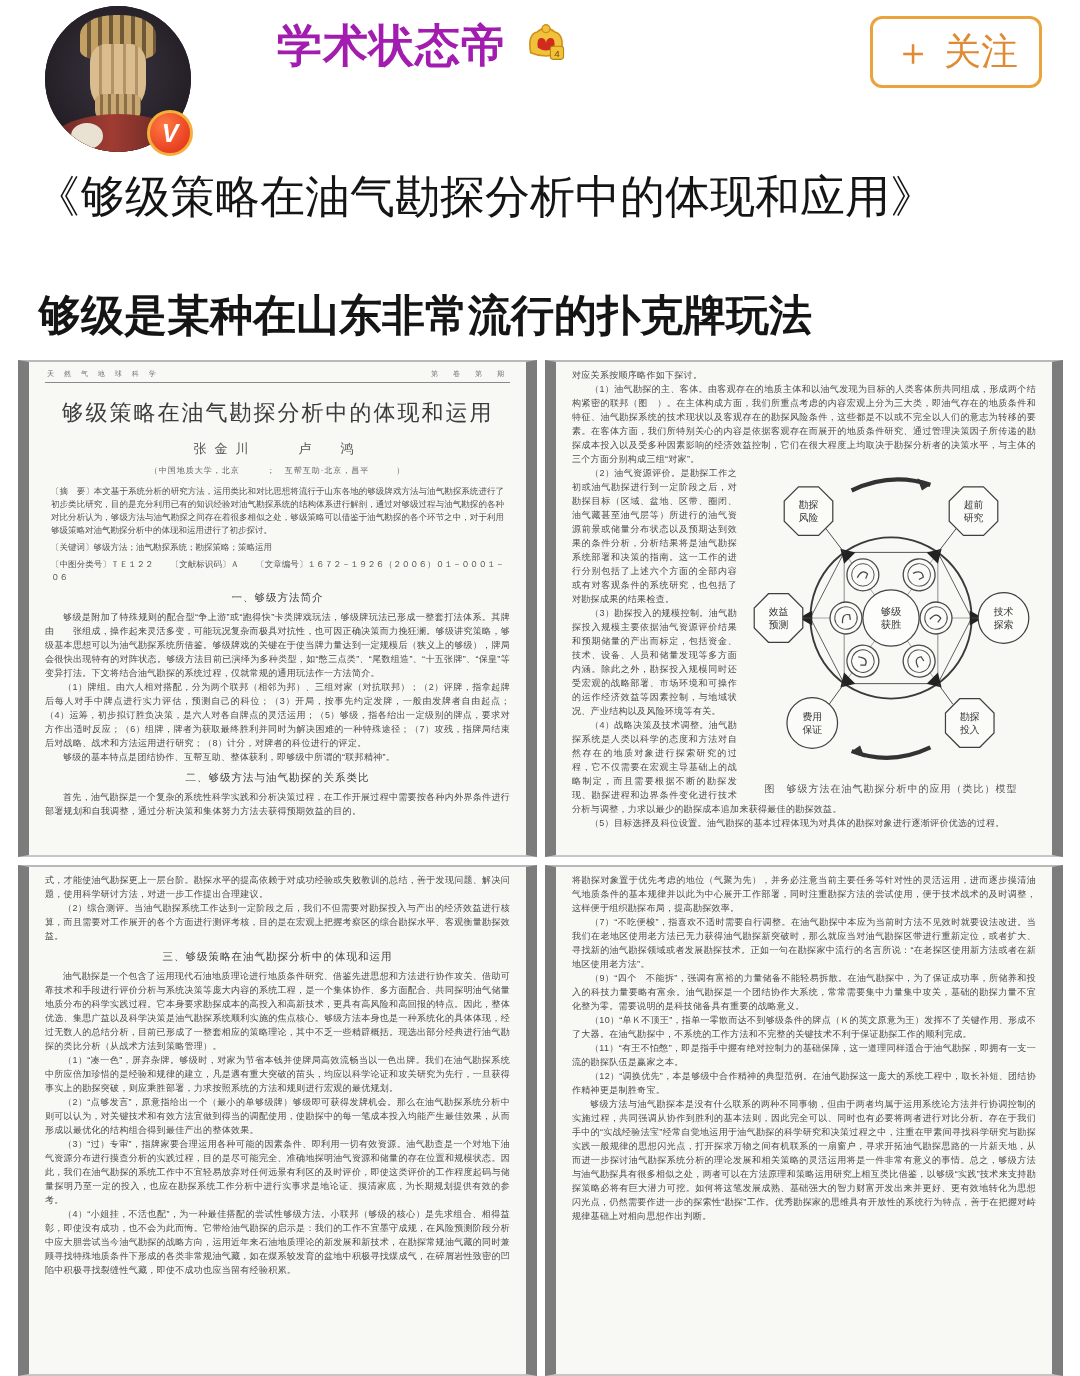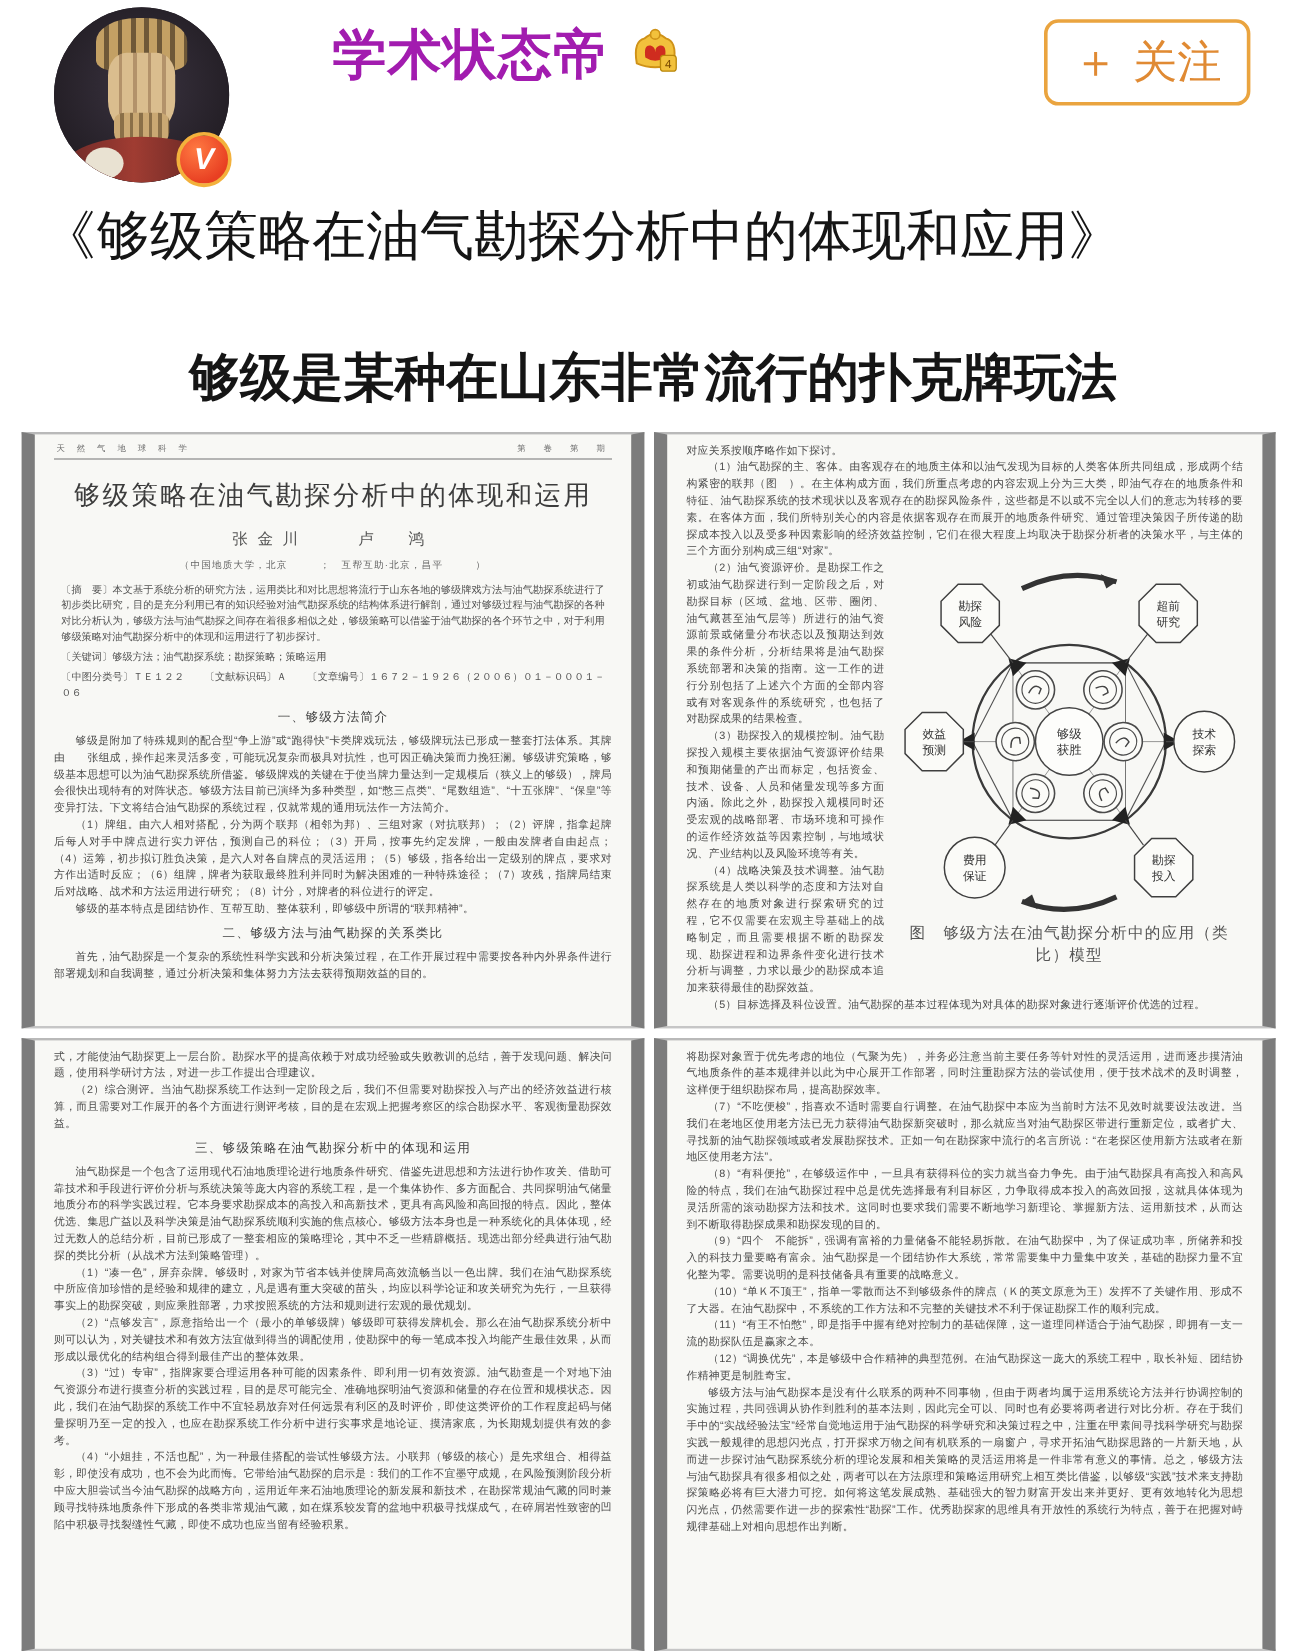--- a/index.html
+++ b/index.html
@@ -39,21 +39,21 @@
   .meta .src-link{color:#6287c0;cursor:pointer;}
   .follow-btn{
     position:absolute;right:38px;top:16px;width:172px;height:72px;
     background:#fff;border:3px solid #eaa43f;border-radius:12px;
     color:#e08a33;font-size:37px;font-family:inherit;
     display:flex;align-items:center;justify-content:center;gap:12px;cursor:pointer;
   }
   .follow-btn .plus{font-size:38px;line-height:1;}
   
   .post-title{margin:16px 30px 0 35px;font-size:45px;line-height:58px;font-weight:400;color:#151515;letter-spacing:0;}
-  .post-subtitle{margin:62px 30px 0 38px;font-size:43px;line-height:54px;font-weight:700;color:#151515;text-align:center;}
+  .post-subtitle{margin:62px 30px 0 38px;font-size:43px;line-height:54px;font-weight:700;color:#151515;}
   
   .pages{margin:18px 0 0 18px;display:grid;grid-template-columns:519px 518px;grid-template-rows:497px 511px;gap:8px;}
   .paper{
     box-sizing:border-box;background:#f8f8f5;overflow:hidden;position:relative;cursor:pointer;
     border-left:11px solid #7c7c7c;border-right:11px solid #7c7c7c;
     border-top:2px solid #b9b9b9;border-bottom:2px solid #c6c6c6;
     padding:6px 16px 0;
     color:#4b4b4b;filter:blur(.3px);
   }
   .b-runhead{display:flex;justify-content:space-between;font-size:7px;color:#707070;
@@ -62,21 +62,21 @@
   .b-authors{text-align:center;font-size:13px;color:#555;letter-spacing:8px;margin:4px 0 7px;}
   .b-affil{text-align:center;font-size:8px;color:#666;margin-bottom:9px;letter-spacing:1px;}
   .b-abs,.b-kw,.b-cls{font-size:8.5px;line-height:13px;margin:0 6px;text-align:justify;color:#525252;}
   .b-kw{margin-top:4px;} .b-cls{margin-top:4px;}
   .b-center{text-align:center;font-size:10.5px;color:#3f3f3f;margin:7px 0 5px;letter-spacing:1px;}
   .b-para,.b-cont{font-size:9px;line-height:14px;text-align:justify;color:#4b4b4b;letter-spacing:.3px;}
   .b-para{text-indent:2em;}
   .b-cont{text-indent:0;}
   .fig{float:right;width:290px;margin:2px 0 4px 9px;text-align:center;}
   .fig svg{width:290px;height:300px;display:block;}
-  .fig-cap{font-size:13px;color:#555;margin-top:1px;letter-spacing:1px;font-family:Liberation Serif, serif;}
+  .fig-cap{font-size:10px;color:#555;margin-top:14px;letter-spacing:1px;font-family:Liberation Serif, serif;}
   .fig text{fill:#333;font-family:"Liberation Sans","DejaVu Sans",sans-serif;}
 </style>
 </head>
 <body>
 
 <div class="post-header">
   <div class="avatar">
     <div class="avatar-art">
       <div class="avatar-bg"></div>
       <div class="avatar-hair"></div>
@@ -213,20 +213,19 @@
       <div class="b-center">三、够级策略在油气勘探分析中的体现和运用</div>
       <div class="b-para">油气勘探是一个包含了运用现代石油地质理论进行地质条件研究、借鉴先进思想和方法进行协作攻关、借助可靠技术和手段进行评价分析与系统决策等庞大内容的系统工程，是一个集体协作、多方面配合、共同探明油气储量地质分布的科学实践过程。它本身要求勘探成本的高投入和高新技术，更具有高风险和高回报的特点。因此，整体优选、集思广益以及科学决策是油气勘探系统顺利实施的焦点核心。够级方法本身也是一种系统化的具体体现，经过无数人的总结分析，目前已形成了一整套相应的策略理论，其中不乏一些精辟概括。现选出部分经典进行油气勘探的类比分析（从战术方法到策略管理）。</div>
       <div class="b-para">（1）“凑一色”，屏弃杂牌。够级时，对家为节省本钱并使牌局高效流畅当以一色出牌。我们在油气勘探系统中所应倍加珍惜的是经验和规律的建立，凡是遇有重大突破的苗头，均应以科学论证和攻关研究为先行，一旦获得事实上的勘探突破，则应乘胜部署，力求按照系统的方法和规则进行宏观的最优规划。</div>
       <div class="b-para">（2）“点够发言”，原意指给出一个（最小的单够级牌）够级即可获得发牌机会。那么在油气勘探系统分析中则可以认为，对关键技术和有效方法宜做到得当的调配使用，使勘探中的每一笔成本投入均能产生最佳效果，从而形成以最优化的结构组合得到最佳产出的整体效果。</div>
       <div class="b-para">（3）“过）专审”，指牌家要合理运用各种可能的因素条件、即利用一切有效资源。油气勘查是一个对地下油气资源分布进行摸查分析的实践过程，目的是尽可能完全、准确地探明油气资源和储量的存在位置和规模状态。因此，我们在油气勘探的系统工作中不宜轻易放弃对任何远景有利区的及时评价，即使这类评价的工作程度起码与储量探明乃至一定的投入，也应在勘探系统工作分析中进行实事求是地论证、摸清家底，为长期规划提供有效的参考。</div>
       <div class="b-para">（4）“小姐挂，不活也配”，为一种最佳搭配的尝试性够级方法。小联邦（够级的核心）是先求组合、相得益彰，即使没有成功，也不会为此而悔。它带给油气勘探的启示是：我们的工作不宜墨守成规，在风险预测阶段分析中应大胆尝试当今油气勘探的战略方向，运用近年来石油地质理论的新发展和新技术，在勘探常规油气藏的同时兼顾寻找特殊地质条件下形成的各类非常规油气藏，如在煤系较发育的盆地中积极寻找煤成气，在碎屑岩性致密的凹陷中积极寻找裂缝性气藏，即使不成功也应当留有经验积累。</div>
     </div>
   <div class="paper">
       <div class="b-cont">将勘探对象置于优先考虑的地位（气聚为先），并务必注意当前主要任务等针对性的灵活运用，进而逐步摸清油气地质条件的基本规律并以此为中心展开工作部署，同时注重勘探方法的尝试使用，便于技术战术的及时调整，这样便于组织勘探布局，提高勘探效率。</div>
       <div class="b-para">（7）“不吃便梭”，指喜欢不适时需要自行调整。在油气勘探中本应为当前时方法不见效时就要设法改进。当我们在老地区使用老方法已无力获得油气勘探新突破时，那么就应当对油气勘探区带进行重新定位，或者扩大、寻找新的油气勘探领域或者发展勘探技术。正如一句在勘探家中流行的名言所说：“在老探区使用新方法或者在新地区使用老方法”。</div>
-      <div class="b-para">（8）“有科便抢”，在够级运作中，一旦具有获得科位的实力就当奋力争先。由于油气勘探具有高投入和高风险的特点，我们在油气勘探过程中总是优先选择最有利目标区，力争取得成本投入的高效回报，这就具体体现为灵活所需的滚动勘探方法和技术。这同时也要求我们需要不断地学习新理论、掌握新方法、运用新技术，从而达到不断取得勘探成果和勘探发现的目的。</div>
       <div class="b-para">（9）“四个　不能拆”，强调有富裕的力量储备不能轻易拆散。在油气勘探中，为了保证成功率，所储养和投入的科技力量要略有富余。油气勘探是一个团结协作大系统，常常需要集中力量集中攻关，基础的勘探力量不宜化整为零。需要说明的是科技储备具有重要的战略意义。</div>
       <div class="b-para">（10）“单Ｋ不顶王”，指单一零散而达不到够级条件的牌点（Ｋ的英文原意为王）发挥不了关键作用、形成不了大器。在油气勘探中，不系统的工作方法和不完整的关键技术不利于保证勘探工作的顺利完成。</div>
       <div class="b-para">（11）“有王不怕憋”，即是指手中握有绝对控制力的基础保障，这一道理同样适合于油气勘探，即拥有一支一流的勘探队伍是赢家之本。</div>
       <div class="b-para">（12）“调换优先”，本是够级中合作精神的典型范例。在油气勘探这一庞大的系统工程中，取长补短、团结协作精神更是制胜奇宝。</div>
       <div class="b-para">够级方法与油气勘探本是没有什么联系的两种不同事物，但由于两者均属于运用系统论方法并行协调控制的实施过程，共同强调从协作到胜利的基本法则，因此完全可以、同时也有必要将两者进行对比分析。存在于我们手中的“实战经验法宝”经常自觉地运用于油气勘探的科学研究和决策过程之中，注重在甲素间寻找科学研究与勘探实践一般规律的思想闪光点，打开探求万物之间有机联系的一扇窗户，寻求开拓油气勘探思路的一片新天地，从而进一步探讨油气勘探系统分析的理论发展和相关策略的灵活运用将是一件非常有意义的事情。总之，够级方法与油气勘探具有很多相似之处，两者可以在方法原理和策略运用研究上相互类比借鉴，以够级“实践”技术来支持勘探策略必将有巨大潜力可挖。如何将这笔发展成熟、基础强大的智力财富开发出来并更好、更有效地转化为思想闪光点，仍然需要作进一步的探索性“勘探”工作。优秀勘探家的思维具有开放性的系统行为特点，善于在把握对峙规律基础上对相向思想作出判断。</div>
     </div>
 </div>
 
 </body></html>

